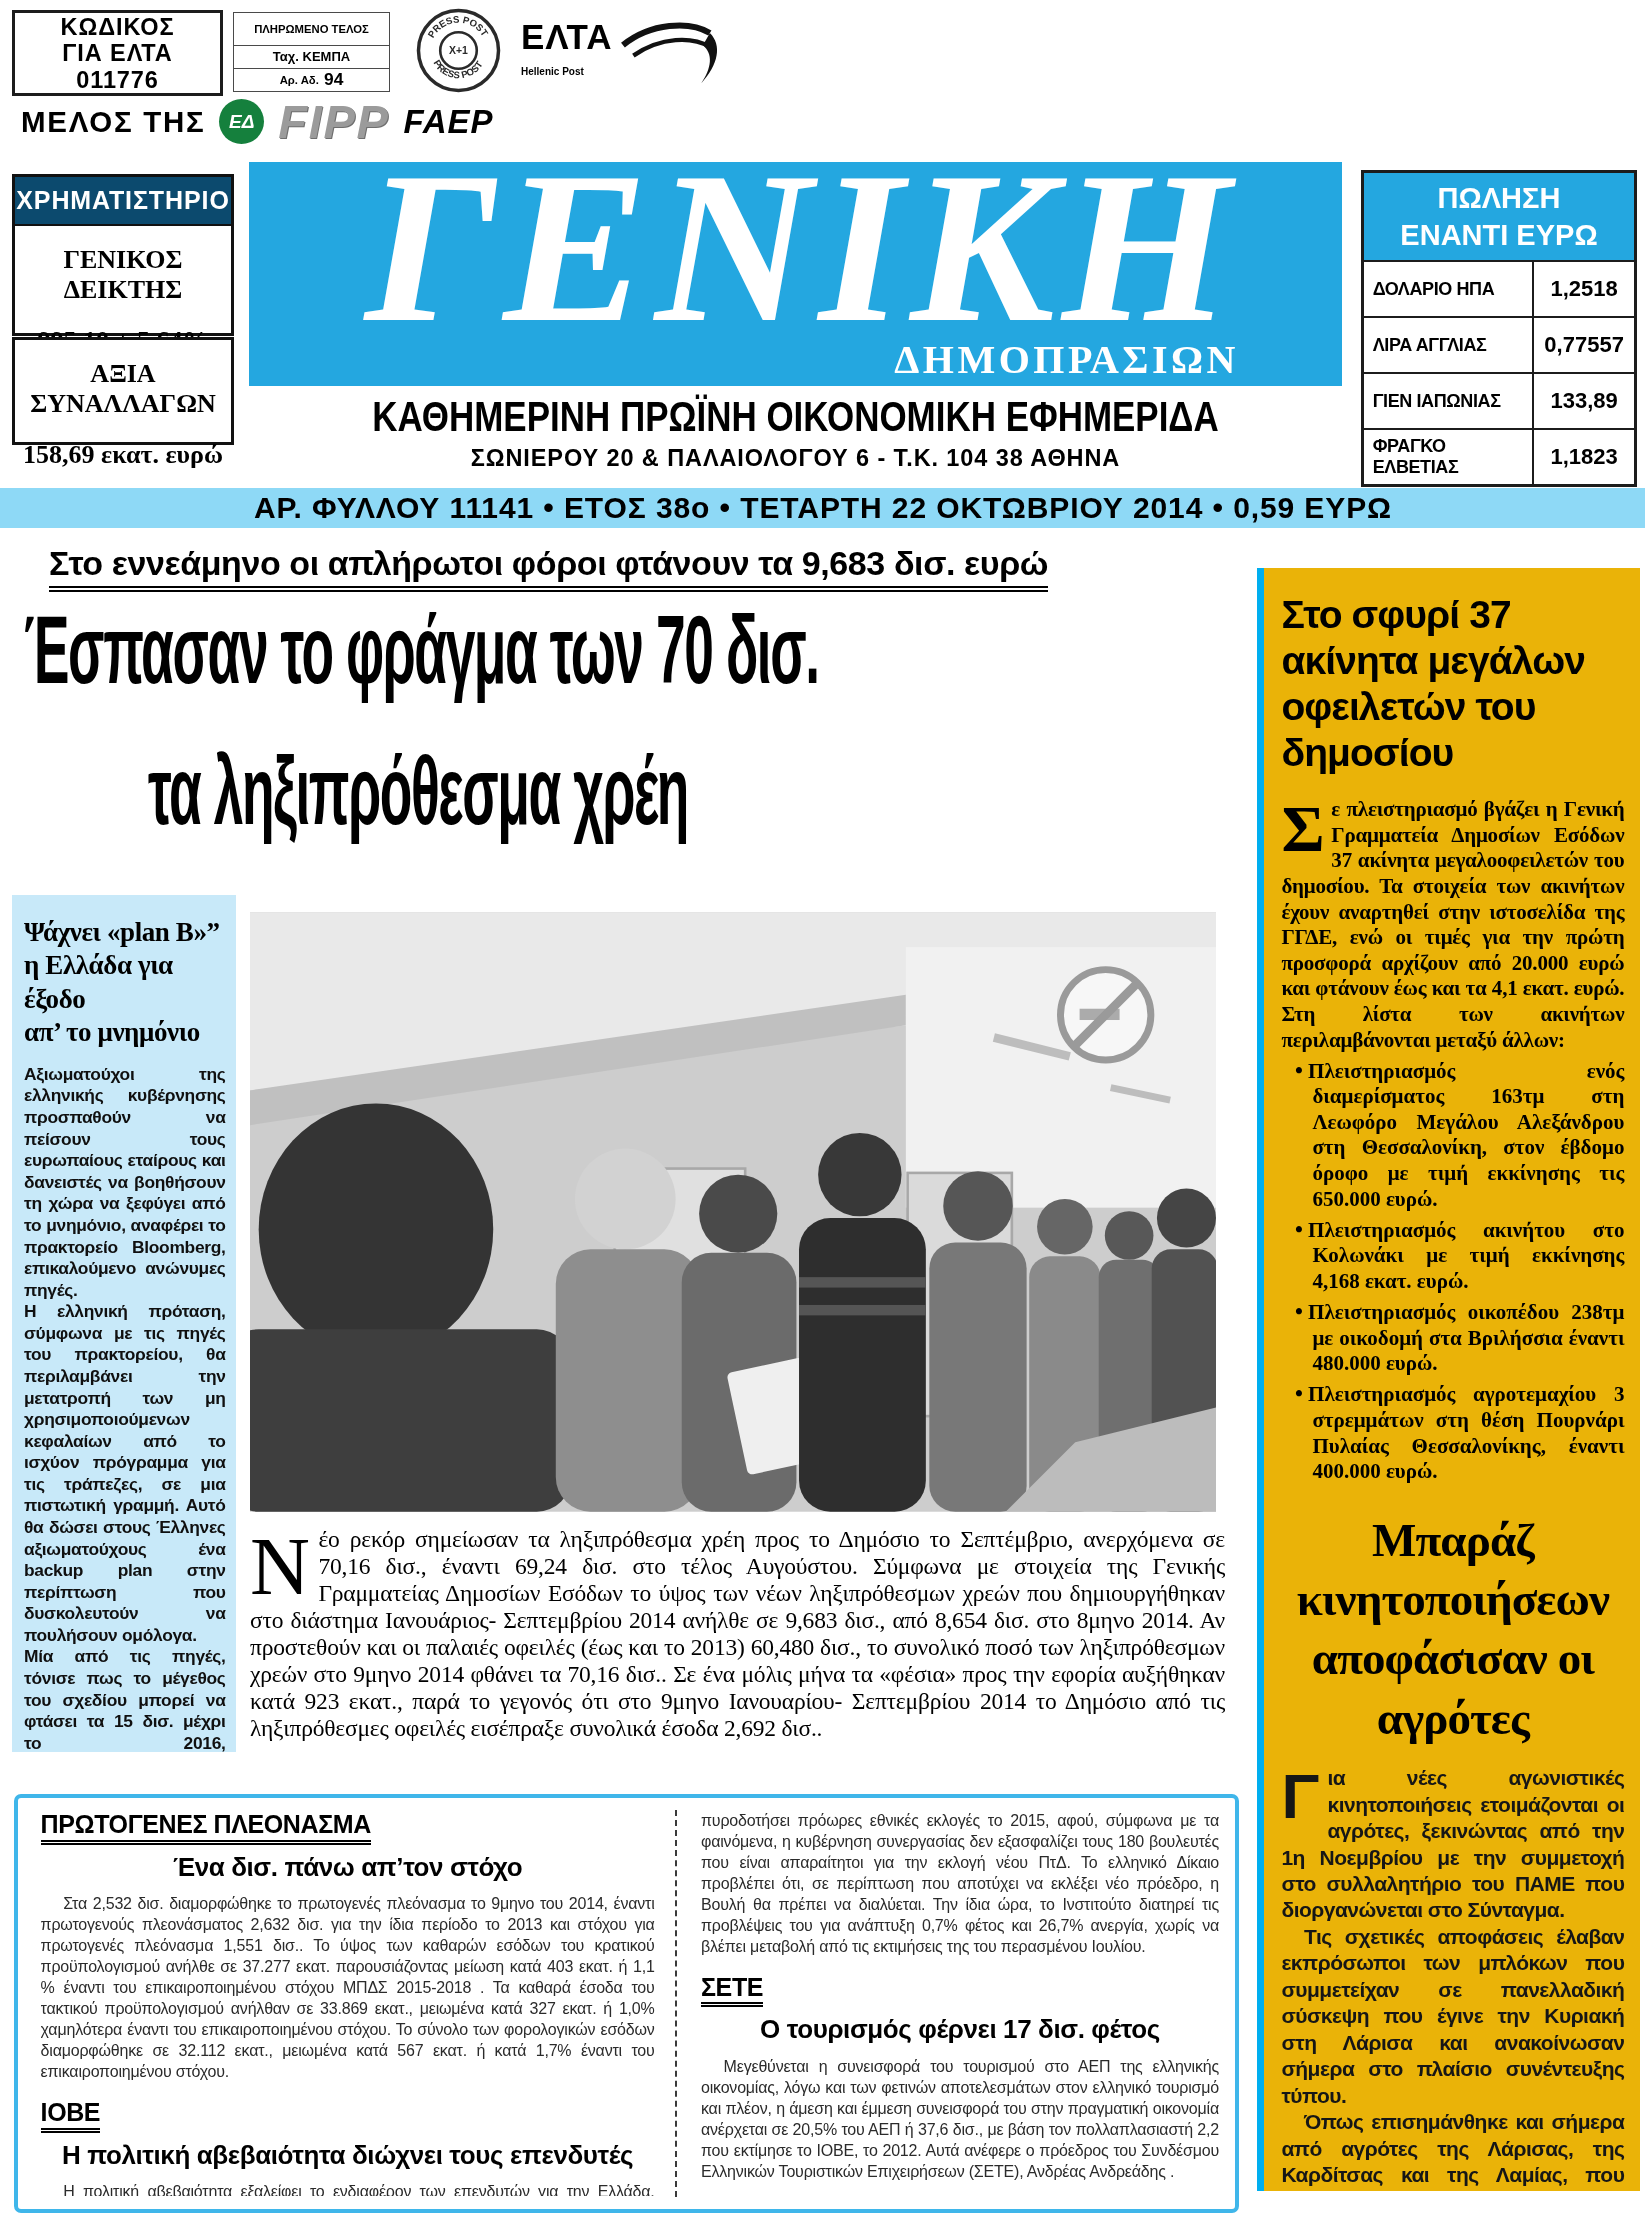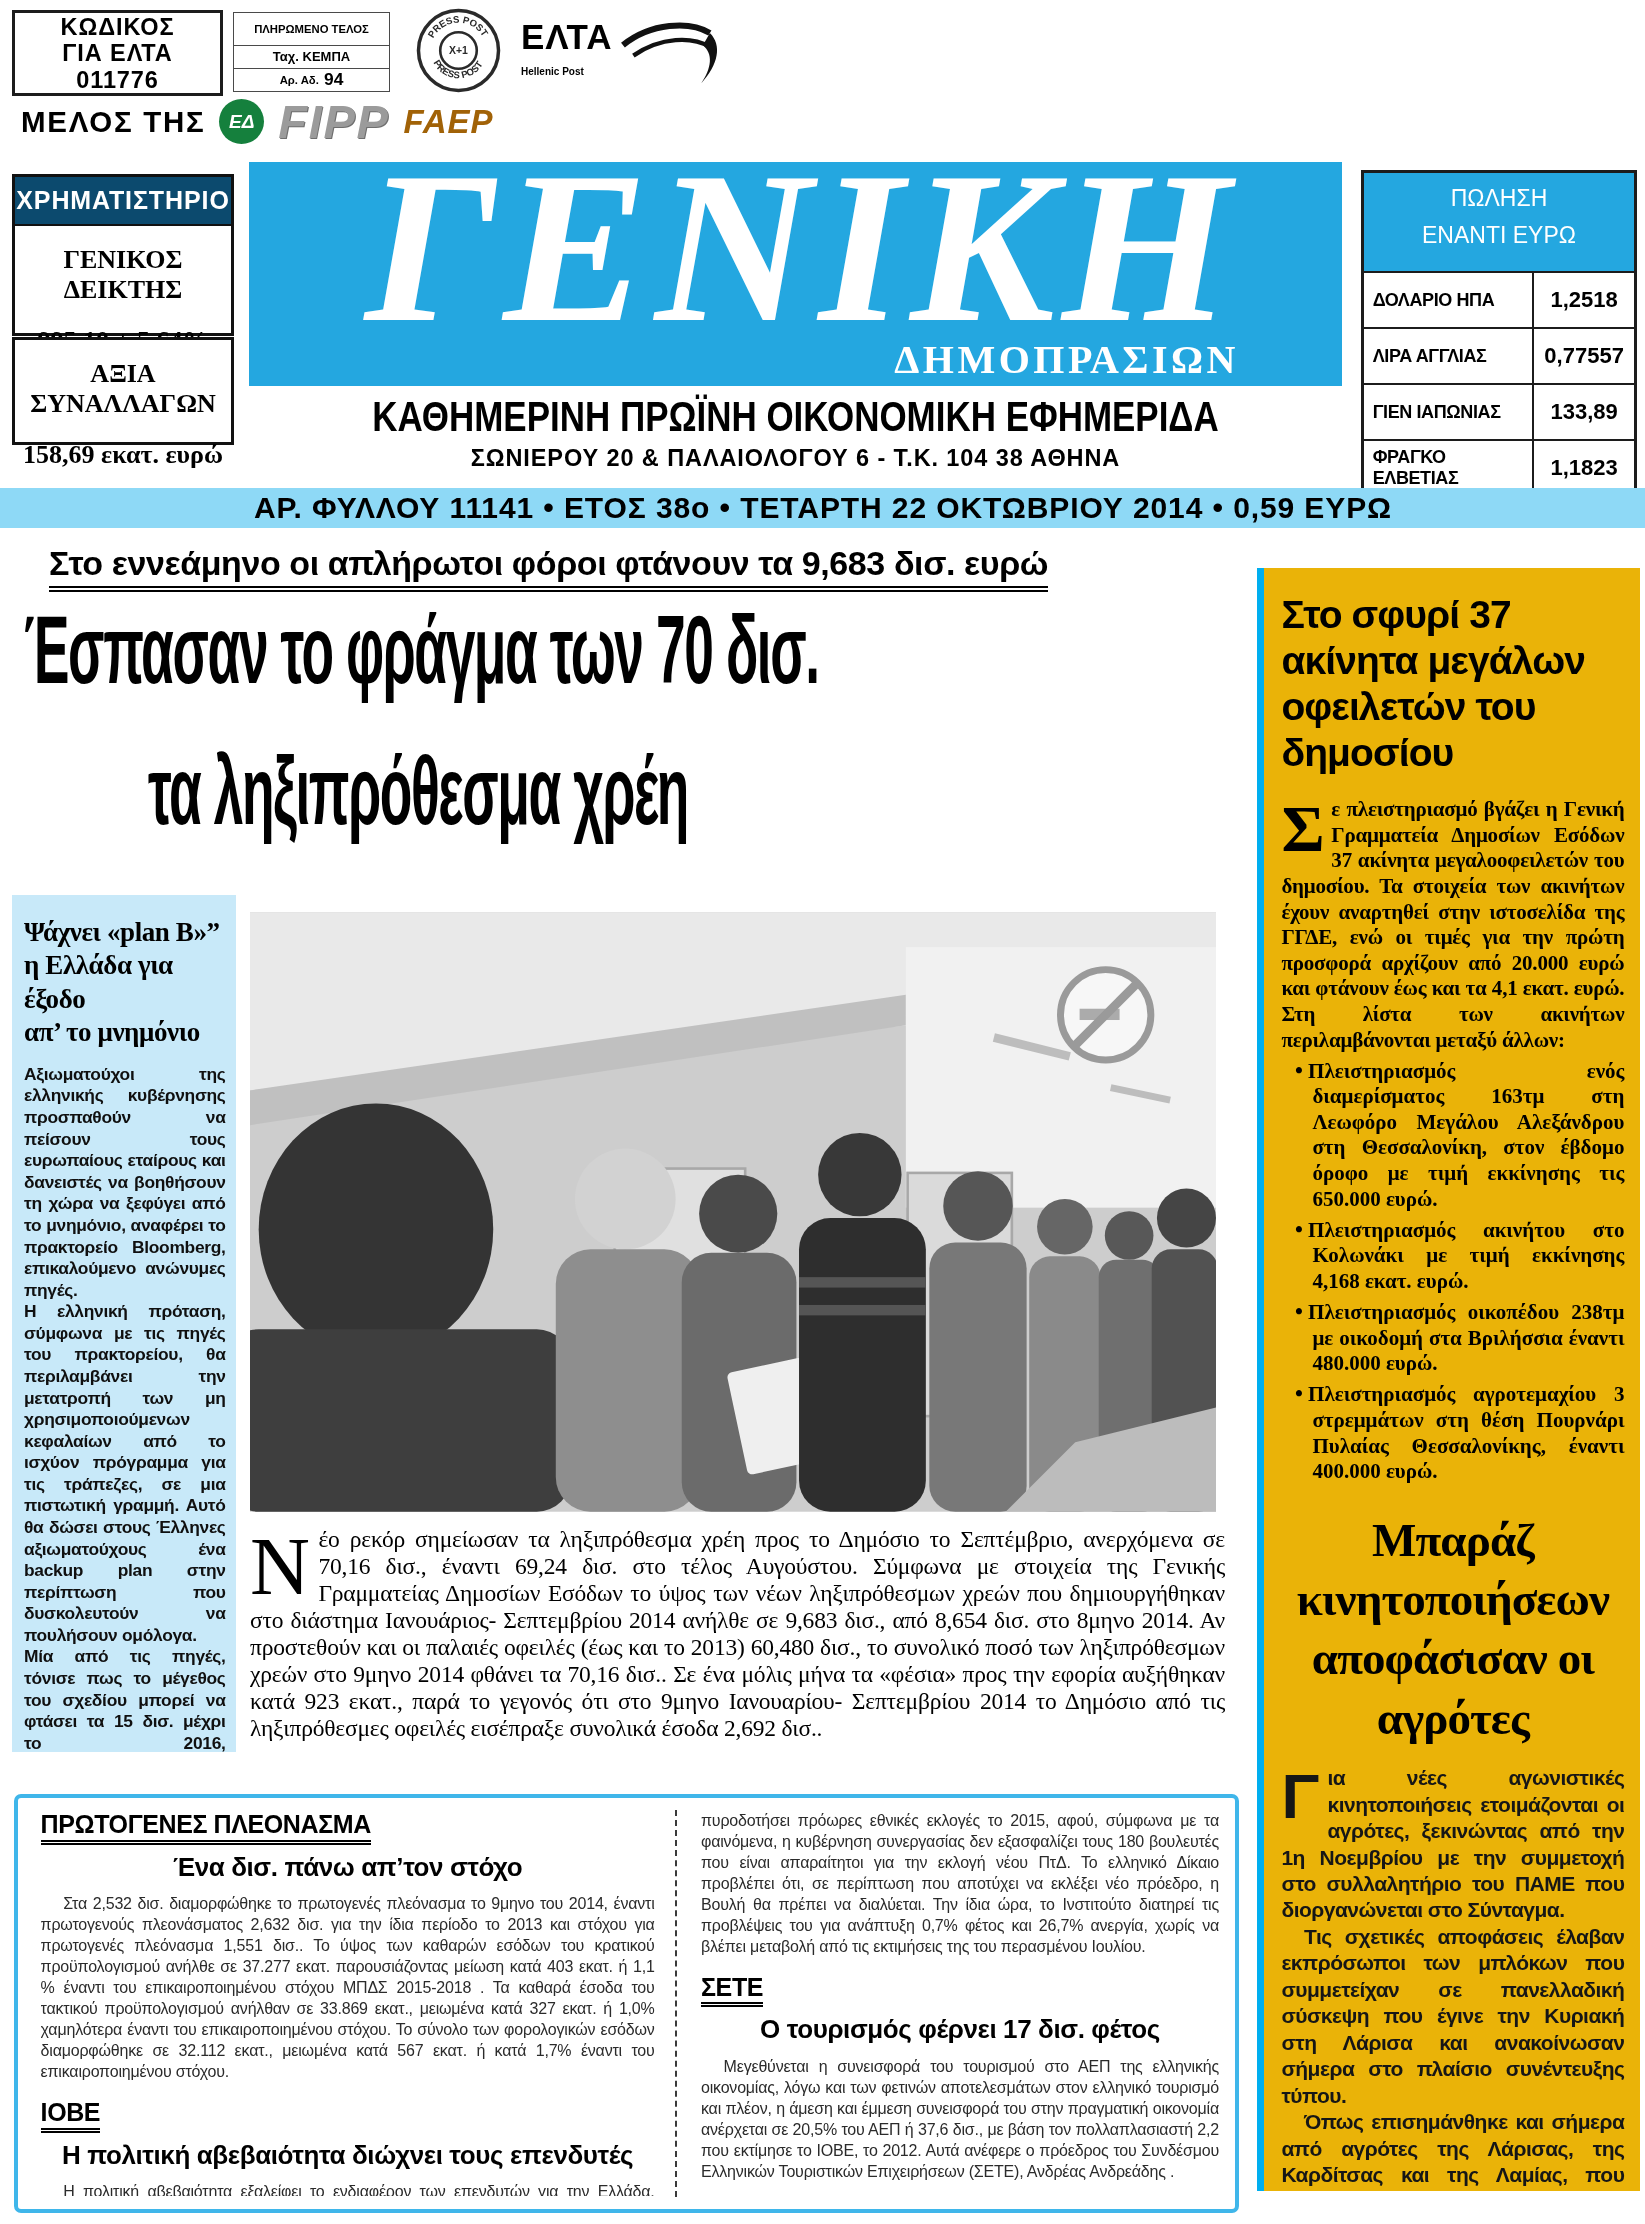--- a/index.html
+++ b/index.html
@@ -19,21 +19,21 @@
   .stamp { position:absolute; left:415px; top:7px; width:87px; height:87px; }
   .elta { position:absolute; left:521px; top:19px; display:flex; align-items:flex-start; gap:3.5px; }
   .elta-word { font-weight:700; font-size:35px; letter-spacing:0.9px; line-height:1; }
   .elta-sub { font-size:10px; font-weight:700; margin-top:12px; }
   .member-row { position:absolute; left:21px; top:94px; display:flex; align-items:center; gap:14px; }
   .member-label { font-weight:700; font-size:29.5px; letter-spacing:1.7px; }
   .emblem { width:45px; height:45px; border-radius:50%; background:#15803d; color:#fff; display:flex;
             align-items:center; justify-content:center; font-weight:700; font-size:19px; font-style:italic; }
   .fipp { font-weight:700; font-style:italic; font-size:47px; color:#9b9b9b; letter-spacing:1.7px;
           text-shadow:0.9px 0.9px 0 #6e6e6e; }
-  .faep { font-weight:700; font-style:italic; font-size:33px; color:#a16207; letter-spacing:0.9px; }
+  .faep { font-weight:700; font-style:italic; font-size:33px; color:#000000; letter-spacing:0.9px; }
 
   
   .stock1 { position:absolute; left:12px; top:174px; width:222px; height:162px; border:3.5px solid #111;
             box-sizing:border-box; background:#fff; }
   .stock-header { height:47px; background:#0c4a6e; color:#fff; font-weight:700; font-size:25px;
                   display:flex; align-items:center; justify-content:center; letter-spacing:0.9px;
                   border-bottom:2.6px solid #111; }
   .stock-line1 { text-align:center; font-family:"Liberation Serif", serif; font-weight:700; font-size:26px; margin-top:19px; }
   .stock-line2 { text-align:center; font-family:"Liberation Serif", serif; font-weight:700; font-size:26px; margin-top:21px; }
   .stock2 { position:absolute; left:12px; top:337px; width:222px; height:108px; border:3.5px solid #111;
@@ -46,22 +46,22 @@
                     font-size:217px; line-height:217px; color:#fff; letter-spacing:7px; }
   .masthead-sub { position:absolute; right:103px; bottom:3.5px; font-family:"Liberation Serif", serif;
                   font-weight:700; font-size:40px; color:#fff; letter-spacing:3.5px; }
   .tagline { position:absolute; left:249px; top:396px; width:1093px; text-align:center;
              font-weight:700; font-size:38px; transform:scale(0.92,1.1); letter-spacing:0; }
   .address { position:absolute; left:249px; top:445px; width:1093px; text-align:center;
              font-weight:700; font-size:23.5px; letter-spacing:0.9px; }
 
   
   .fx { position:absolute; left:1361px; top:170px; width:276px; border:3.5px solid #1c1c1c; box-sizing:border-box; background:#fff; }
-  .fx-header { background:#24A7E0; color:#fff; text-align:center; font-weight:400; font-size:23px;
-               line-height:37px; padding:7px 0 17px; }
+  .fx-header { background:#24A7E0; color:#fff; text-align:center; font-weight:700; font-size:29px;
+               line-height:37px; padding:7px 0 6px; }
   .fx-row { display:flex; border-top:2.6px solid #1c1c1c; height:54px; align-items:stretch; }
   .fx-label { flex:1.6; display:flex; align-items:center; padding-left:8.7px; font-weight:700; font-size:18px; letter-spacing:-0.4px; }
   .fx-value { flex:1; border-left:2.6px solid #1c1c1c; display:flex; align-items:center; justify-content:center;
               font-weight:700; font-size:22px; }
 
   
   .datebar { position:absolute; left:0; top:488px; width:1646px; height:40px; background:#8ED9F6;
              display:flex; align-items:center; justify-content:center; font-weight:700; font-size:30px; letter-spacing:0.9px; }
 
   

